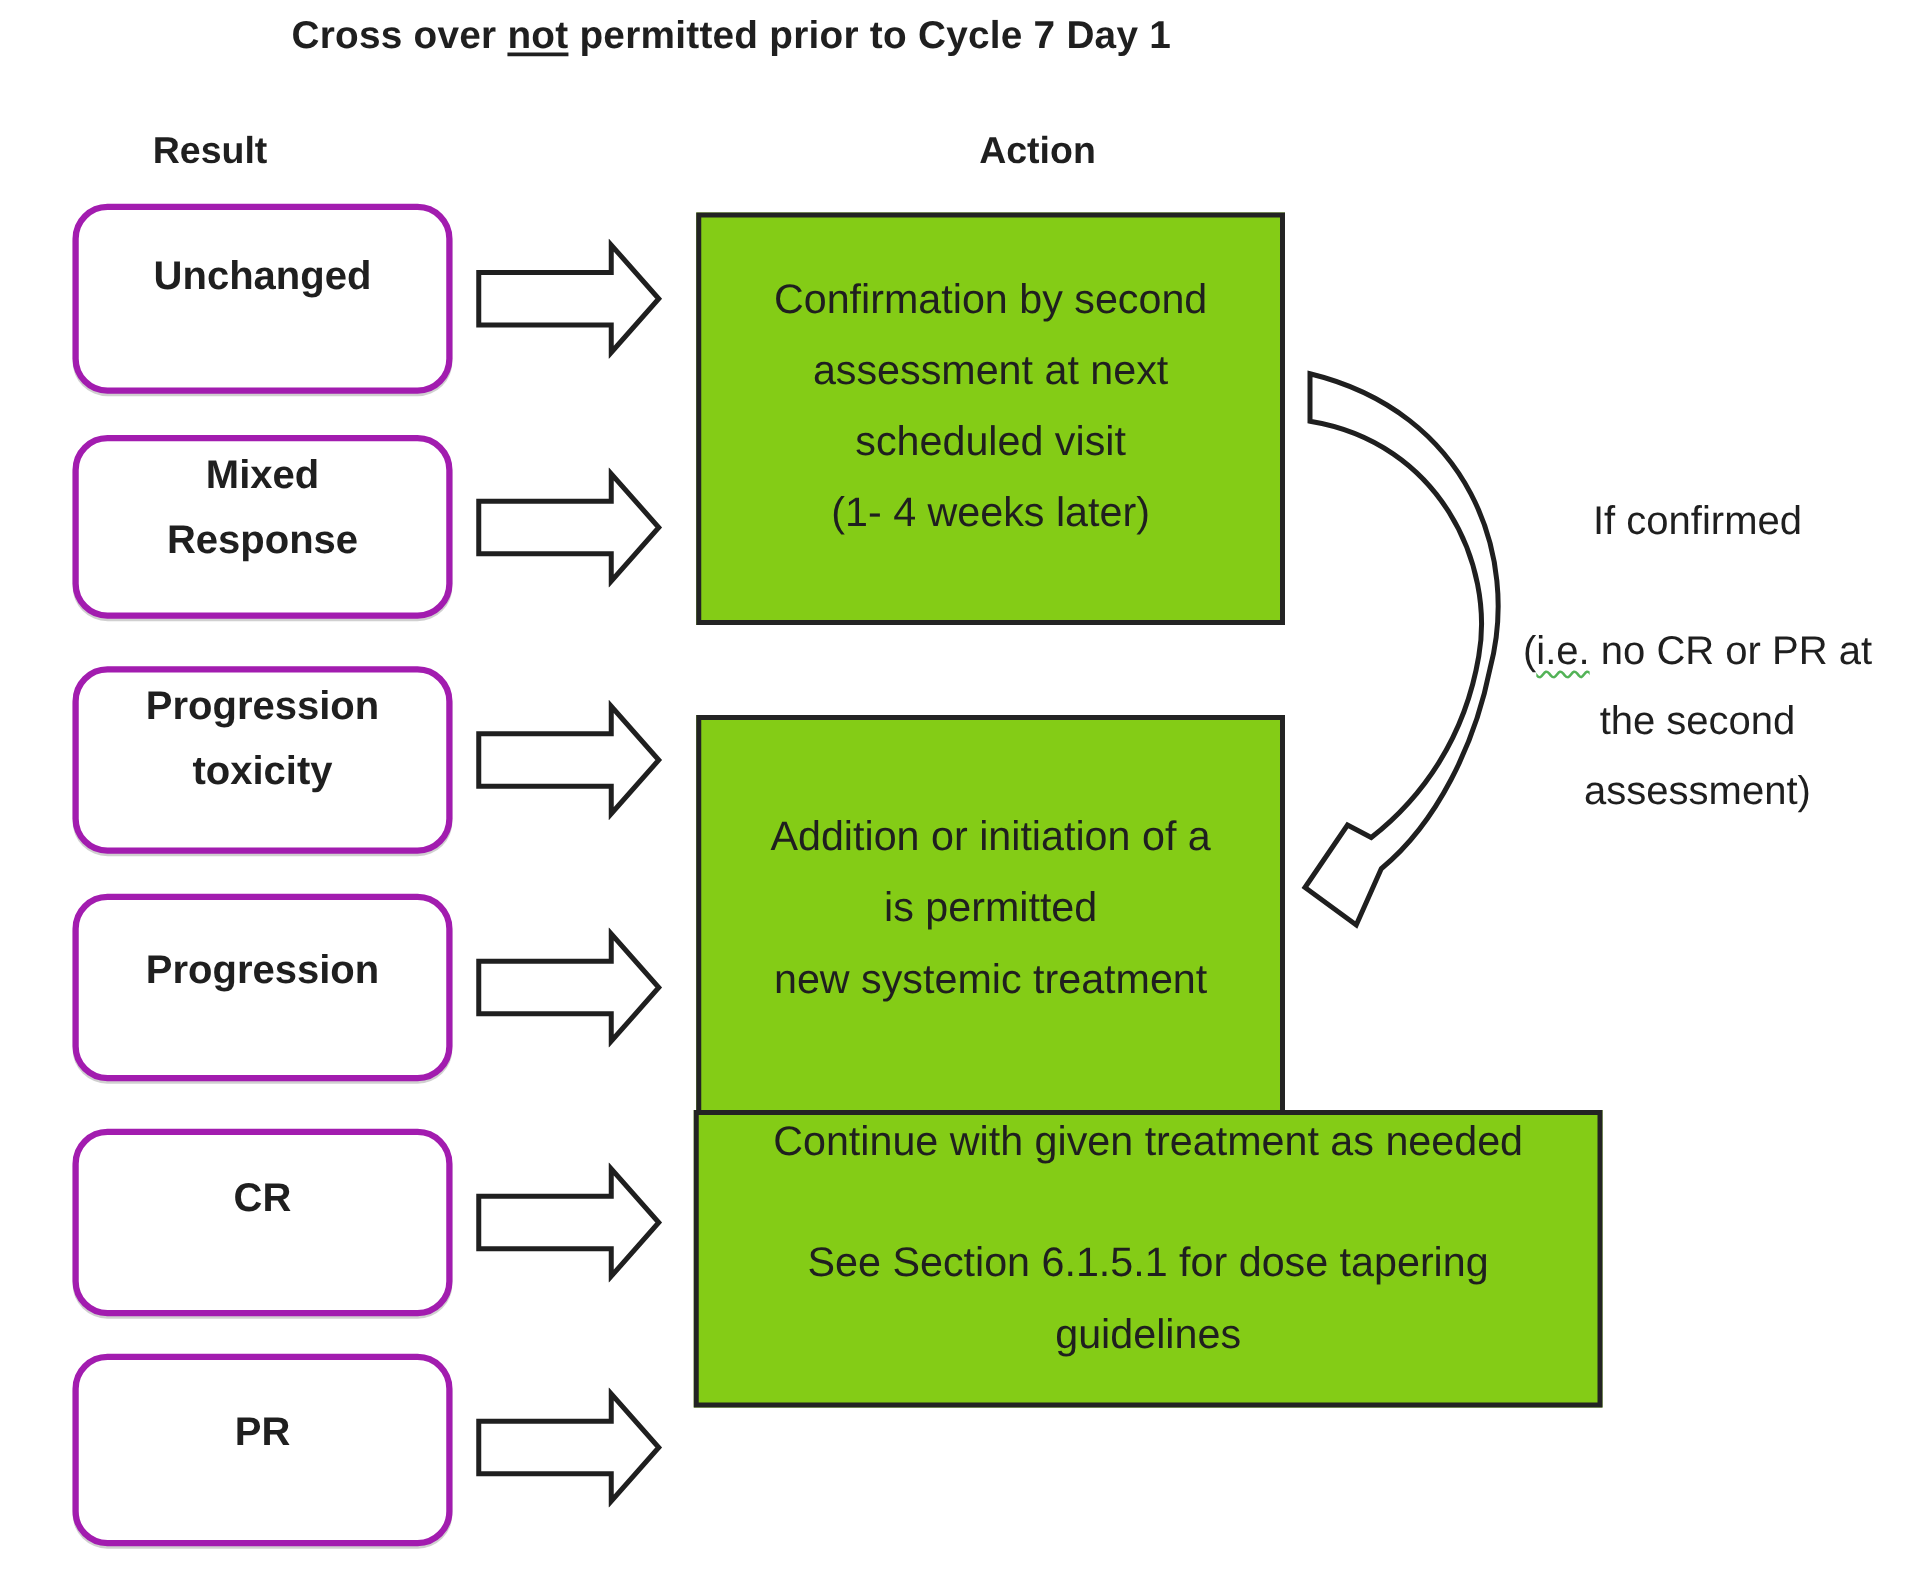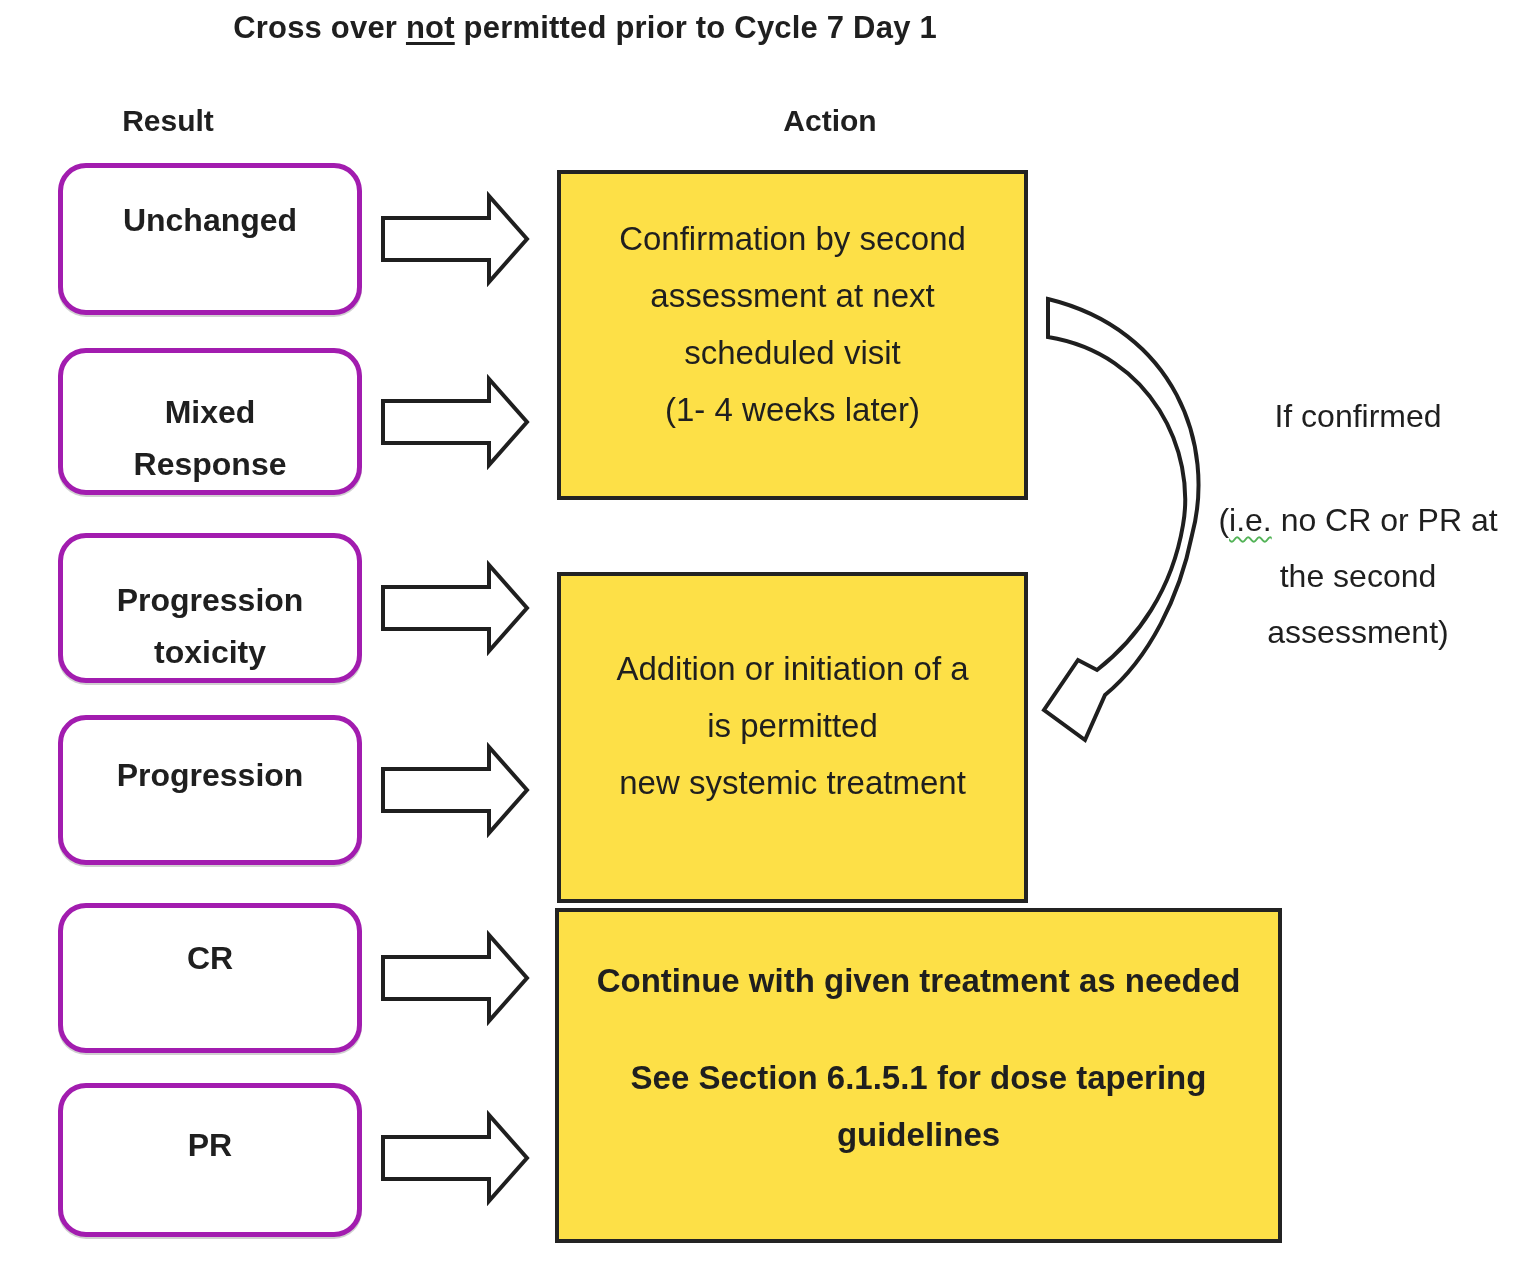--- a/index.html
+++ b/index.html
@@ -17,23 +17,23 @@
   .result-head{left:58px;top:104px;width:220px;}
   .action-head{left:700px;top:104px;width:260px;}
   .rbox{
     left:58px;width:304px;background:#ffffff;
     border:5px solid #a21caf;border-radius:28px;
     box-shadow:0 2px 0 rgba(120,120,120,0.35);
     display:flex;flex-direction:column;align-items:center;
     font-size:32px;font-weight:bold;text-align:center;line-height:52px;
     box-sizing:border-box;
   }
-  .rbox.center{justify-content:flex-end;}
+  .rbox.center{justify-content:flex-start;}
   .abox{
-    background:#fde047;border:4px solid #232323;
+    background:#84cc16;border:4px solid #232323;
     display:flex;flex-direction:column;align-items:center;justify-content:center;
     font-size:33px;text-align:center;line-height:57px;
     box-sizing:border-box;
   }
   .note{
     left:1188px;top:388px;width:340px;text-align:center;
     font-size:32px;line-height:56px;
   }
   .note .detail{margin-top:48px;}
   .note .wavy{
@@ -100,21 +100,21 @@
     <div>scheduled visit</div>
     <div>(1- 4 weeks later)</div>
   </div>
 
   <div class="abs abox" style="left:557px;top:532px;width:471px;height:331px;padding-bottom:24px;margin-top:40px;">
     <div>Addition or initiation of a</div>
     <div>is permitted</div>
     <div>new systemic treatment</div>
   </div>
 
-  <div class="abs abox" style="left:555px;top:908px;width:727px;height:335px;padding-bottom:36px;font-weight:bold;">
+  <div class="abs abox" style="left:555px;top:888px;width:727px;height:238px;padding-bottom:36px;">
     <div>Continue with given treatment as needed</div>
     <div class="gap-para">
       <div>See Section 6.1.5.1 for dose tapering</div>
       <div>guidelines</div>
     </div>
   </div>
 
   <svg class="abs" style="left:1020px;top:280px;" width="210" height="480" viewBox="0 0 210 480">
     <path d="M 28 19
              C 155 50, 196 165, 172 255

